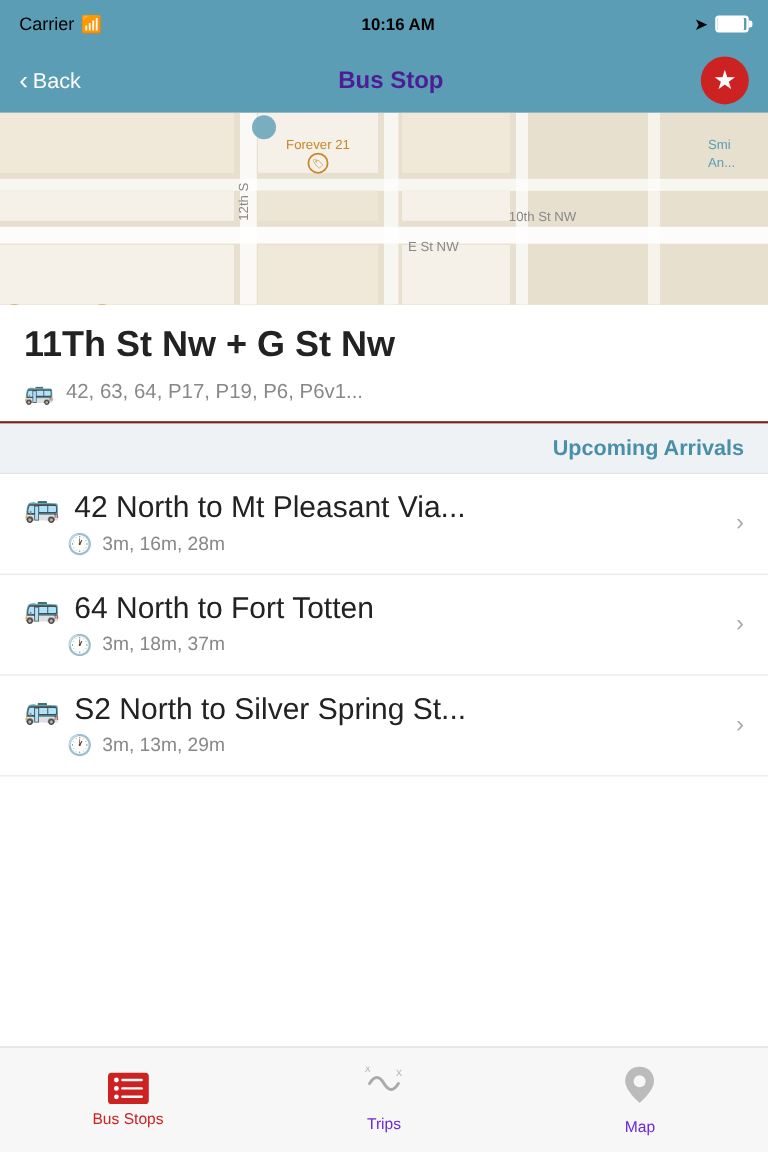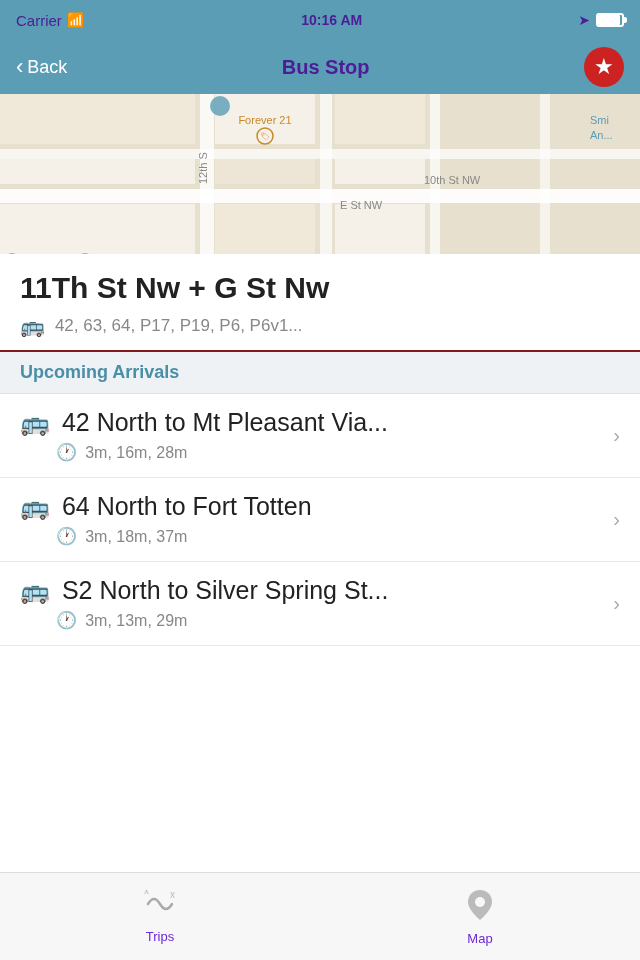--- a/index.html
+++ b/index.html
@@ -9,21 +9,21 @@
       height: 960px;
       font-family: -apple-system, 'Helvetica Neue', Arial, sans-serif;
       background: #fff;
       overflow: hidden;
       position: relative;
     }
 
     
     .status-bar {
       background: #5a9db5;
-      color: #4c1d95;
+      color: #000000;
       display: flex;
       justify-content: space-between;
       align-items: center;
       padding: 6px 16px;
       height: 40px;
       font-size: 15px;
       font-weight: 500;
     }
     .status-bar-left { display: flex; align-items: center; gap: 6px; }
     .wifi-icon { font-size: 14px; }
@@ -123,20 +123,21 @@
     .bus-icon-sm { font-size: 20px; color: #888; }
 
     
     .section-header {
       background: #eef2f5;
       padding: 10px 20px;
       font-size: 18px;
       font-weight: 600;
       color: #4a8fa8;
       border-bottom: 1px solid #dde5ea;
+      text-align: right;
     }
 
     
     .arrivals-list { background: white; }
     .arrival-item {
       display: flex;
       align-items: center;
       justify-content: space-between;
       padding: 14px 20px;
       border-bottom: 1px solid #e8e8e8;
@@ -336,20 +337,37 @@
         <span>3m, 13m, 29m</span>
       </div>
     </div>
     <span class="chevron-icon">›</span>
   </div>
 
 </div>
 
 <div class="tab-bar">
 
+  <div class="tab-item active">
+    <div class="bus-stops-icon">
+      <div class="bs-row">
+        <div class="bs-dot"></div>
+        <div class="bs-line"></div>
+      </div>
+      <div class="bs-row">
+        <div class="bs-dot"></div>
+        <div class="bs-line"></div>
+      </div>
+      <div class="bs-row">
+        <div class="bs-dot"></div>
+        <div class="bs-line"></div>
+      </div>
+    </div>
+    <span class="tab-label">Bus Stops</span>
+  </div>
 
   <div class="tab-item">
     <div style="font-size:24px; color:#aaa;">
       <svg width="36" height="28" viewBox="0 0 36 28" xmlns="http://www.w3.org/2000/svg">
         <text x="2" y="4" font-size="10" fill="#bbb">x</text>
         <path d="M6 14 Q12 4 18 14 Q24 24 30 14" stroke="#aaa" stroke-width="2.5" fill="none" stroke-linecap="round"></path>
         <text x="28" y="8" font-size="10" fill="#bbb">x</text>
       </svg>
     </div>
     <span class="tab-label">Trips</span>

